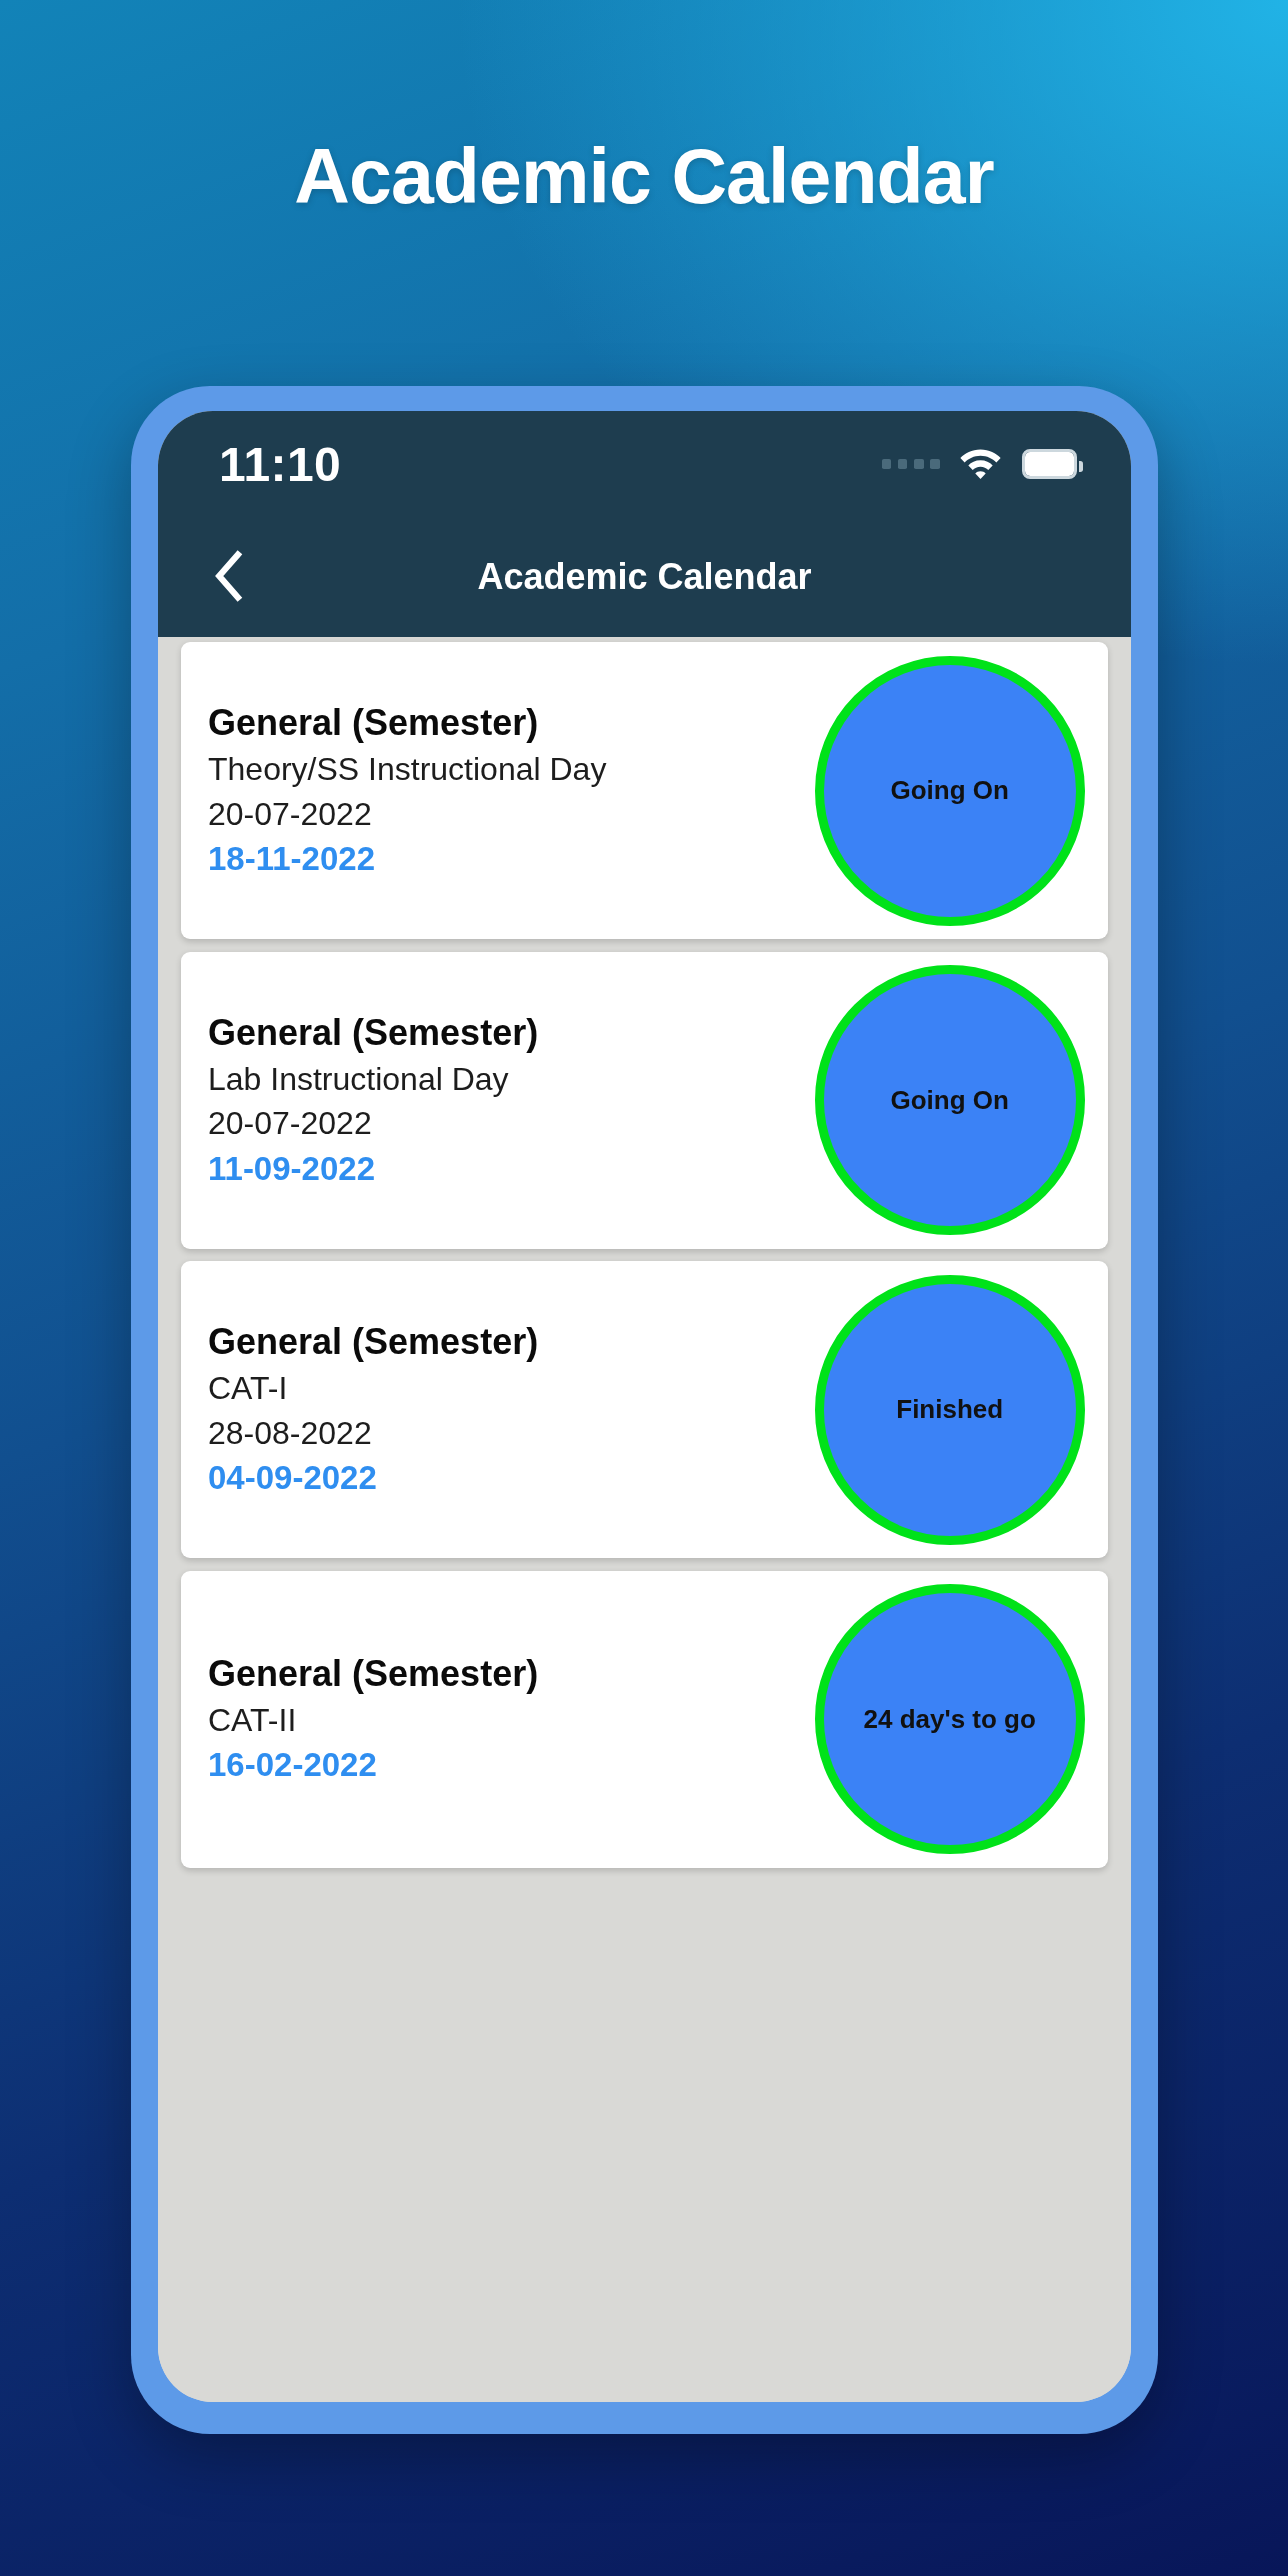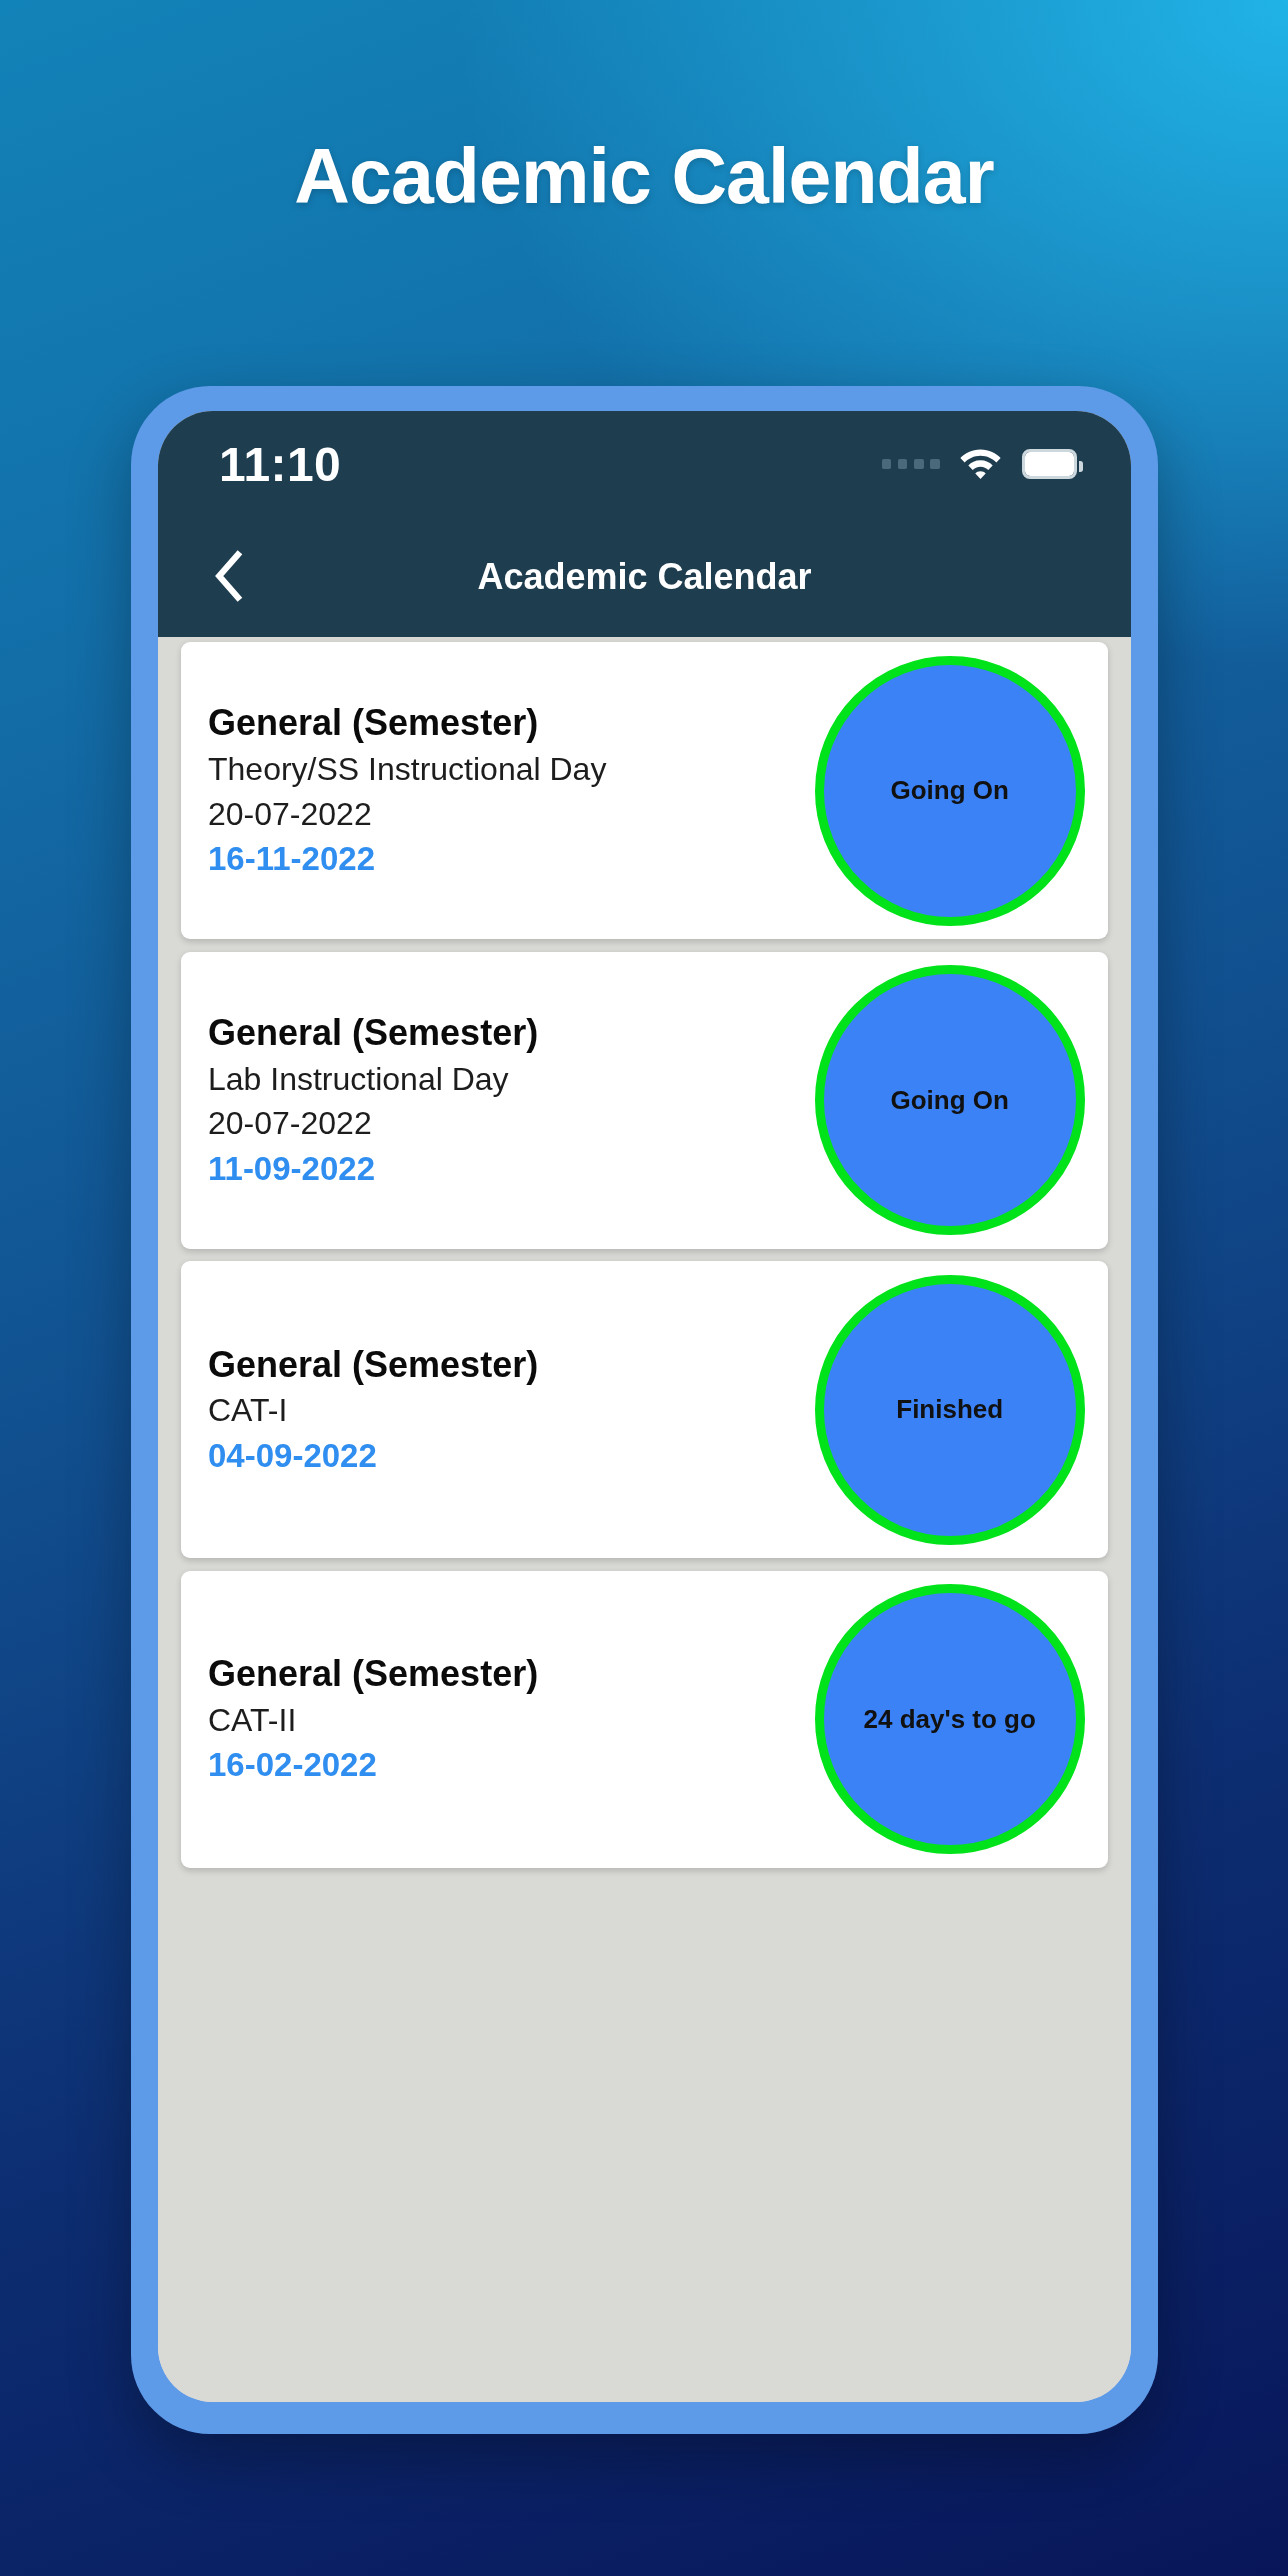--- a/index.html
+++ b/index.html
@@ -231,39 +231,40 @@
       <div class="nav-title">Academic Calendar</div>
     </div>
 
     <div class="list-area">
 
       <div class="event-card">
         <div class="card-info">
           <div class="card-title">General (Semester)</div>
           <div class="card-subtitle">Theory/SS Instructional Day</div>
           <div class="card-start">20-07-2022</div>
-          <div class="card-end">16-11-2022</div>
+          <div class="card-end">18-11-2022</div>
         </div>
         <div class="status-badge">Going On</div>
       </div>
 
       <div class="event-card">
         <div class="card-info">
           <div class="card-title">General (Semester)</div>
           <div class="card-subtitle">Lab Instructional Day</div>
           <div class="card-start">20-07-2022</div>
           <div class="card-end">11-09-2022</div>
         </div>
         <div class="status-badge">Going On</div>
       </div>
 
       <div class="event-card">
         <div class="card-info">
           <div class="card-title">General (Semester)</div>
           <div class="card-subtitle">CAT-I</div>
+          <div class="card-start">28-08-2022</div>
           <div class="card-end">04-09-2022</div>
         </div>
         <div class="status-badge">Finished</div>
       </div>
 
       <div class="event-card">
         <div class="card-info">
           <div class="card-title">General (Semester)</div>
           <div class="card-subtitle">CAT-II</div>
           <div class="card-end">16-02-2022</div>

